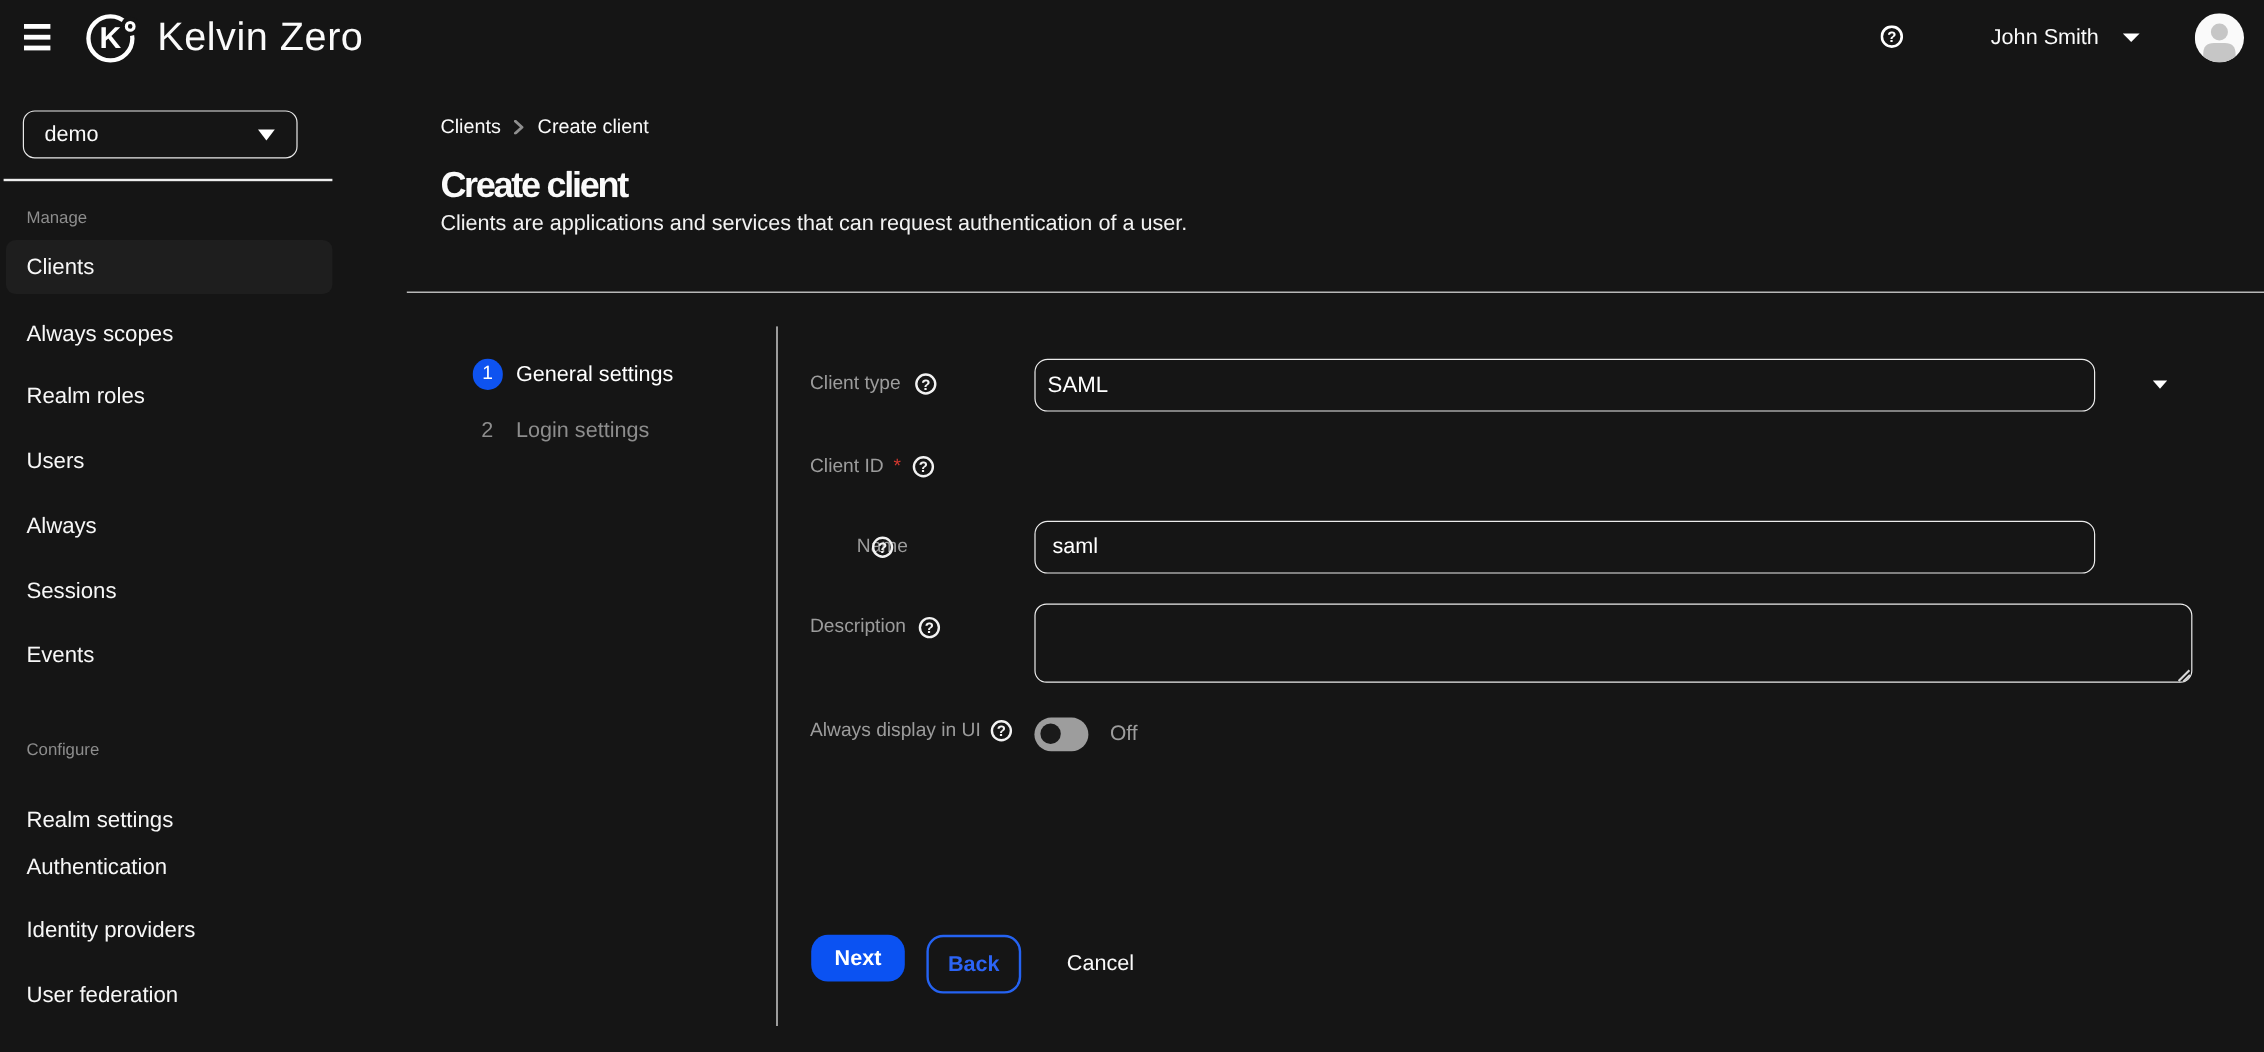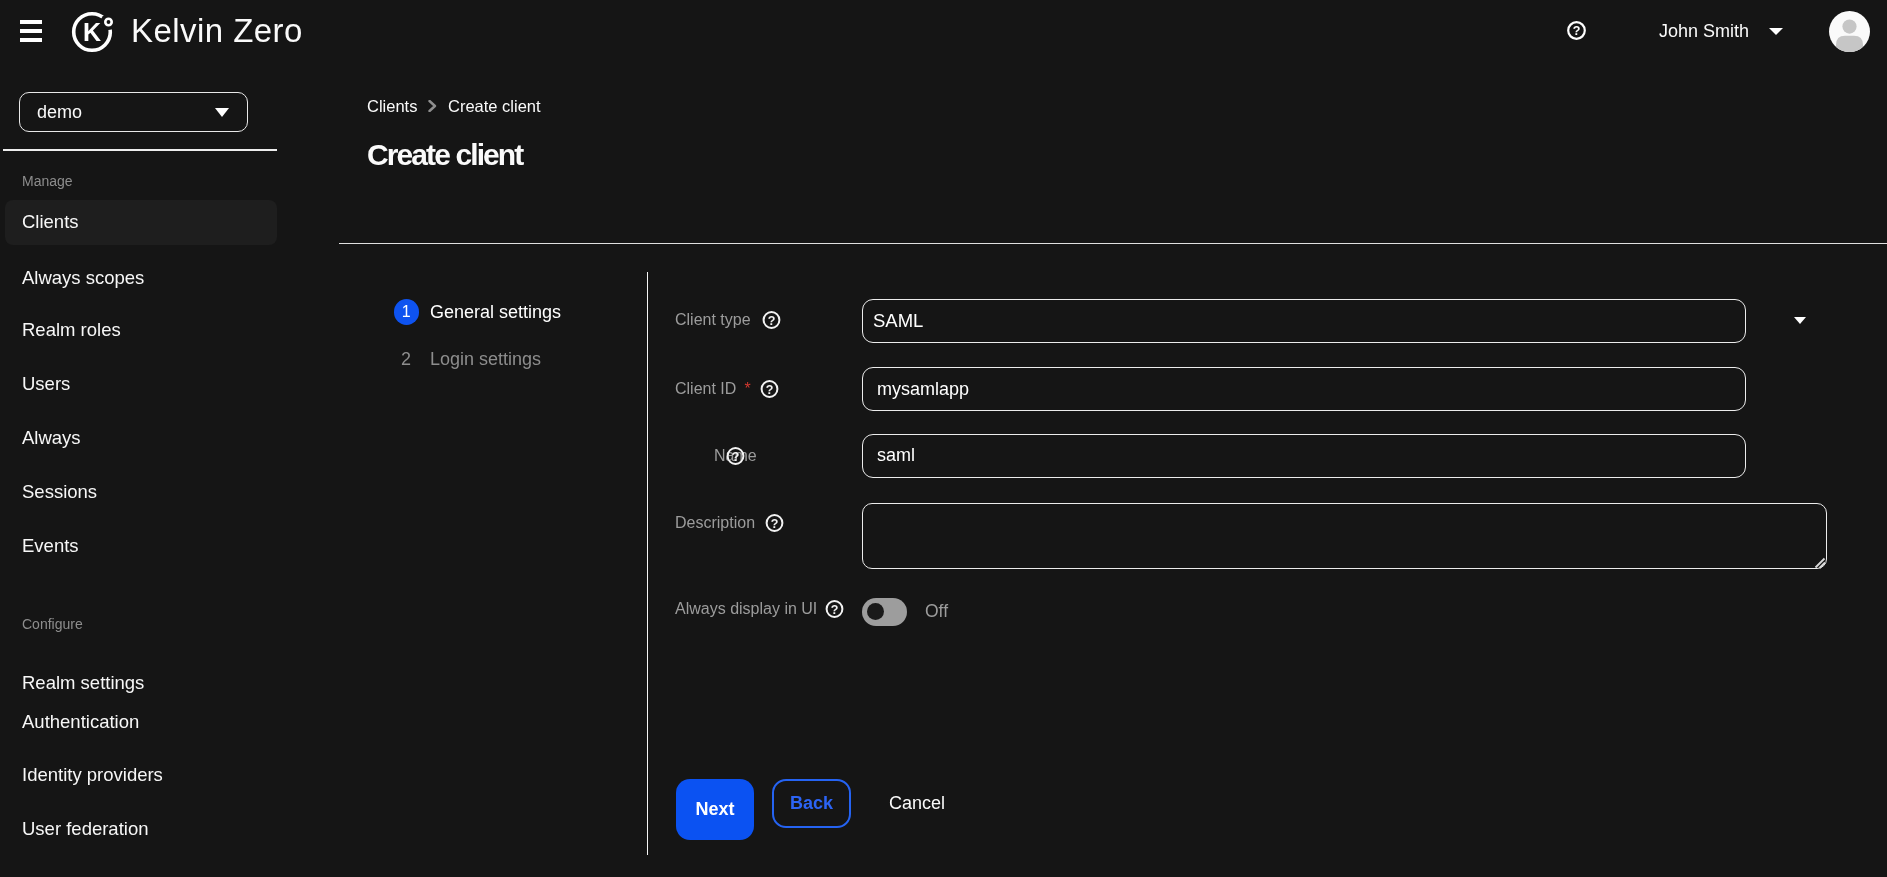--- a/index.html
+++ b/index.html
@@ -83,20 +83,21 @@
   <div class="navitem" style="top:775px;">Identity providers</div>
   <div class="navitem" style="top:828.5px;">User federation</div>
 
   <div class="abs vcent" style="left:367px; top:106px; font-size:16.5px;">Clients</div>
   <svg class="abs" style="left:428px; top:99.5px;" width="9" height="12" viewBox="0 0 9 12">
     <path d="M1.5 1 L7 6 L1.5 11" fill="none" stroke="#8f8f8f" stroke-width="2.4" stroke-linecap="round" stroke-linejoin="round"></path>
   </svg>
   <div class="abs vcent" style="left:448px; top:106px; font-size:16.5px;">Create client</div>
 
   <div class="abs" style="left:367px; top:140px; line-height:30px; font-size:30px; font-weight:700; letter-spacing:-1.9px;">Create client</div>
+  <div class="abs vcent" style="left:367px; top:186px; font-size:18px; color:#f2f2f2;">Clients are applications and services that can request authentication of a user.</div>
 
   <div class="hline" style="left:339px; top:243px; width:1548px; height:1.3px; background:#e0e0e0;"></div>
 
   <div class="abs" style="left:393.5px; top:299px; width:25.5px; height:25.5px; border-radius:50%; background:#0e53f0; display:flex; align-items:center; justify-content:center; font-size:16px; font-weight:400; color:#fff;">1</div>
   <div class="abs vcent" style="left:430px; top:312px; font-size:18px; color:#fff;">General settings</div>
   <div class="abs vcent dim" style="left:401px; top:359px; font-size:18px;">2</div>
   <div class="abs vcent dim" style="left:430px; top:358.5px; font-size:18px;">Login settings</div>
 
   <div class="hline" style="left:647px; top:272px; width:1.2px; height:583px; background:#f5f5f5;"></div>
 
@@ -107,21 +108,20 @@
   </svg>
   <div class="input" style="top:298.5px; padding-left:10px; font-size:18.5px;">SAML</div>
   <div class="caret" style="left:1793.5px; top:316.5px; border-left-width:6px; border-right-width:6px; border-top-width:7px;"></div>
 
   <div class="label" style="left:675px; top:388.5px;">Client ID</div>
   <div class="abs" style="left:744.5px; top:380px; font-size:16px; color:#d3382f;">*</div>
   <svg class="helpicon" style="left:760px; top:388.5px;" viewBox="0 0 19 19">
     <circle cx="9.5" cy="9.5" r="7.9" fill="none" stroke="#f2f2f2" stroke-width="2"></circle>
     <text x="9.5" y="10.2" text-anchor="middle" dominant-baseline="central" font-size="12.5" font-weight="700" fill="#f2f2f2">?</text>
   </svg>
-  <div class="input" style="top:367px;">mysamlapp</div>
 
   <div class="label" style="left:714px; top:455.5px;">Name</div>
   <svg class="helpicon" style="left:725.5px; top:456px;" viewBox="0 0 19 19">
     <circle cx="9.5" cy="9.5" r="7.9" fill="none" stroke="#f2f2f2" stroke-width="2"></circle>
     <text x="9.5" y="10.2" text-anchor="middle" dominant-baseline="central" font-size="12.5" font-weight="700" fill="#f2f2f2">?</text>
   </svg>
   <div class="input" style="top:433.5px;">saml</div>
 
   <div class="label" style="left:675px; top:523px;">Description</div>
   <svg class="helpicon" style="left:764.5px; top:523px;" viewBox="0 0 19 19">
@@ -135,17 +135,17 @@
 
   <div class="label" style="left:675px; top:608.5px; font-size:16px;">Always display in UI</div>
   <svg class="helpicon" style="left:824.5px; top:608.5px;" viewBox="0 0 19 19">
     <circle cx="9.5" cy="9.5" r="7.9" fill="none" stroke="#f2f2f2" stroke-width="2"></circle>
     <text x="9.5" y="10.2" text-anchor="middle" dominant-baseline="central" font-size="12.5" font-weight="700" fill="#f2f2f2">?</text>
   </svg>
   <div class="abs" style="left:861.5px; top:597.5px; width:45px; height:28px; border-radius:14px; background:#9d9d9d;"></div>
   <div class="abs" style="left:866.5px; top:603px; width:17px; height:17px; border-radius:50%; background:#1a1a1a;"></div>
   <div class="abs vcent grey" style="left:925px; top:611px; font-size:17.5px;">Off</div>
 
-  <div class="abs" style="left:676px; top:779px; width:78px; height:61px; border-radius:14px; background:#0b52f2; display:flex; align-items:center; justify-content:center; font-size:18px; font-weight:700; color:#fff;">Next</div>
+  <div class="abs" style="left:676px; top:779px; width:78px; height:39px; border-radius:14px; background:#0b52f2; display:flex; align-items:center; justify-content:center; font-size:18px; font-weight:700; color:#fff;">Next</div>
   <div class="abs" style="left:772px; top:779px; width:79px; height:48.5px; border:2px solid #2563f2; border-radius:14px; display:flex; align-items:center; justify-content:center; font-size:18px; font-weight:700; color:#2c64f5;">Back</div>
   <div class="abs vcent" style="left:889px; top:803px; font-size:18px;">Cancel</div>
 
 </div>
 
 </body></html>

